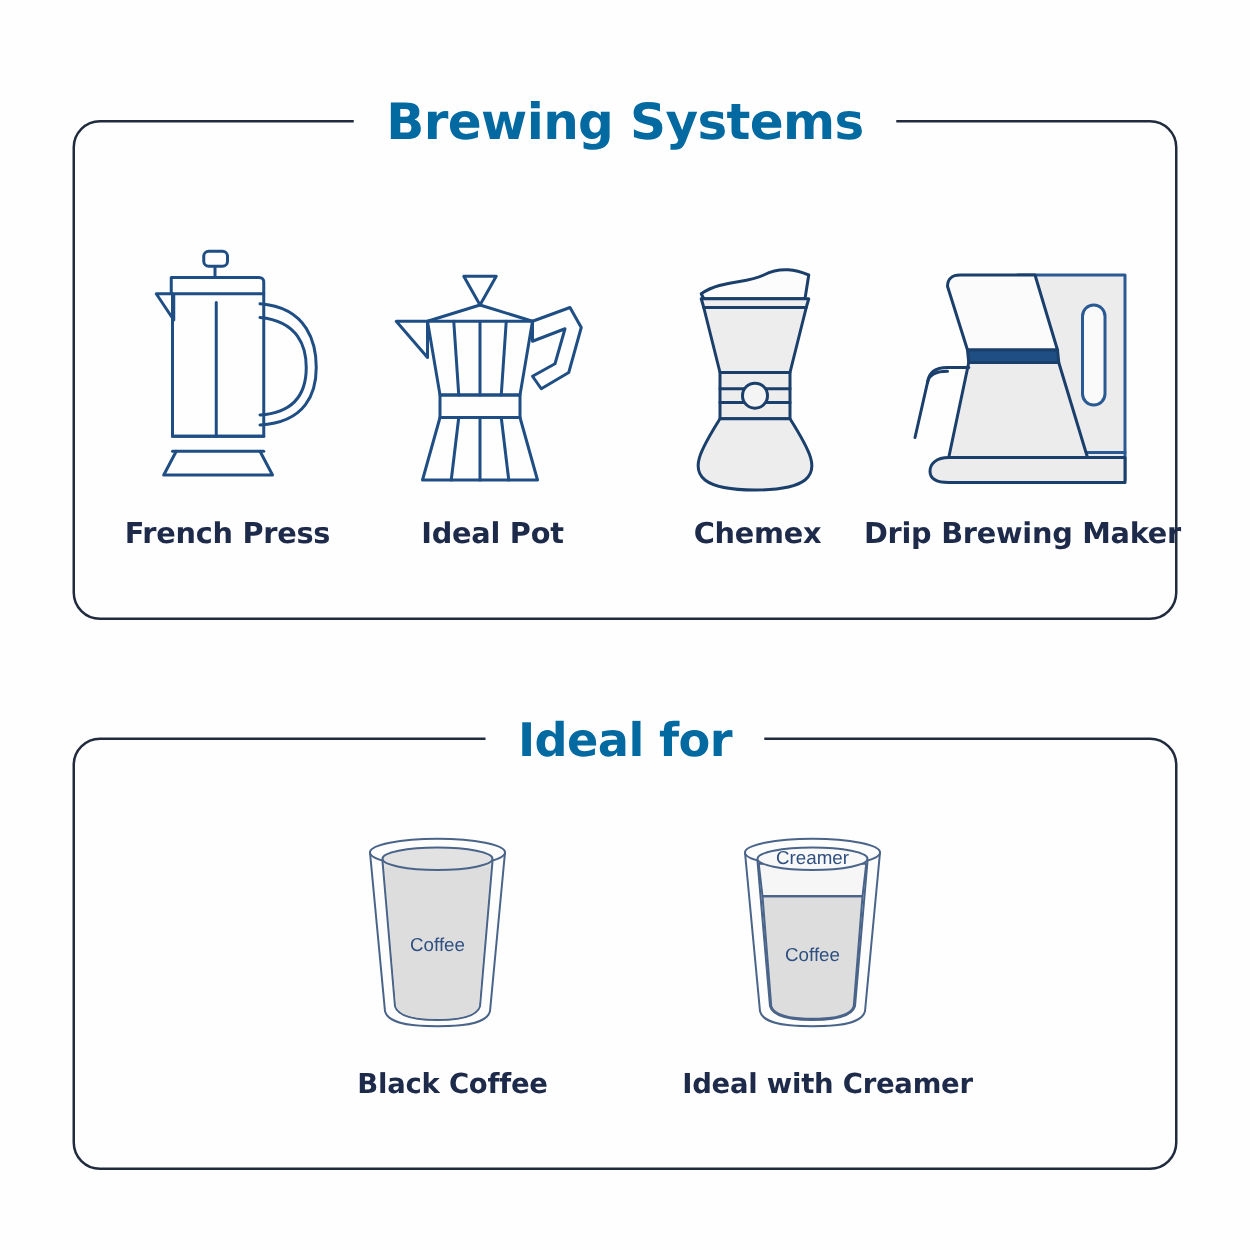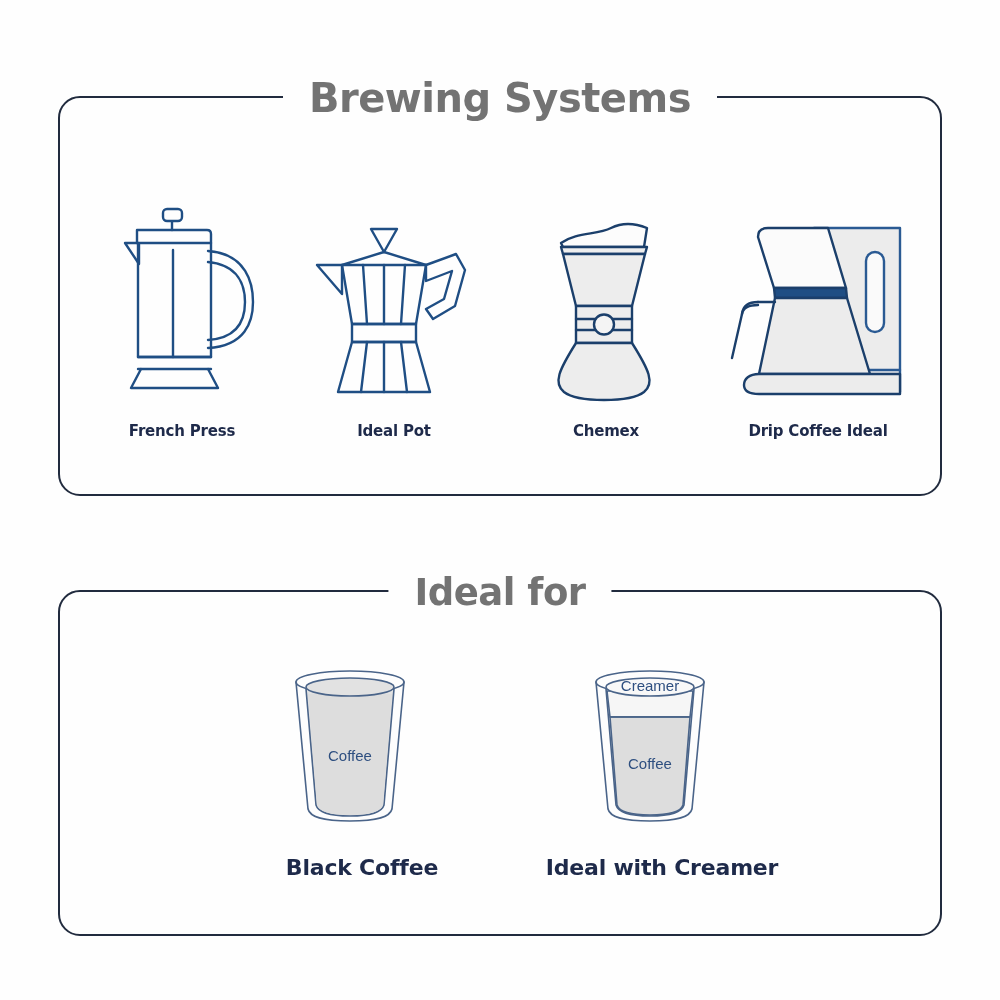--- a/index.html
+++ b/index.html
@@ -48,21 +48,21 @@
   }
 
   
   .panel-title {
     position: absolute;
     top: 0;
     left: 50%;
     transform: translate(-50%, -50%);
     background: #fefefe;
     padding: 0 26px;
-    color: #737373;
+    color: #0369a1;
     font-weight: bold;
     letter-spacing: -0.5px;
     white-space: nowrap;
     font-family: "DejaVu Sans", sans-serif;
   }
   #title-brewing {
     font-size: 40px;
     line-height: 44px;
   }
   #title-ideal {
@@ -103,21 +103,21 @@
     display: flex;
     align-items: flex-end;
     justify-content: center;
     height: 200px;
   }
   #ideal-items .item-art { height: 180px; }
 
   .item-label {
     margin-top: 20px;
     color: #1e2a4a;
-    font-size: 15px;
+    font-size: 23px;
     font-weight: bold;
     letter-spacing: -0.2px;
     text-align: center;
     white-space: nowrap;
     font-family: "DejaVu Sans", sans-serif;
   }
   #ideal-items .item-label {
     margin-top: 26px;
     font-size: 22px;
     margin-left: 24px;
@@ -250,21 +250,21 @@
 
             <path d="M40 100 C 30 100, 25 104, 24 112 L 14 156" fill="none" stroke="#1b3f6b"></path>
             <path d="M40 100 L 57 100" fill="none" stroke="#1b3f6b"></path>
             <path d="M24 112 C 25 106, 30 103, 40 103" fill="none" stroke="#1b3f6b"></path>
 
             <path d="M41 172 C 31 172, 26 177, 26 183 C 26 189, 31 192, 41 192
                      L 182 192 L 182 172 Z" fill="#ececec" stroke="#1b3f6b"></path>
           </g>
         </svg>
       </div>
-      <div class="item-label">Drip Coffee Ideal</div>
+      <div class="item-label">Drip Brewing Maker</div>
     </div>
 
   </div>
 
   <div class="panel" id="panel-ideal">
     <div class="panel-title" id="title-ideal">Ideal for</div>
   </div>
 
   <div class="items-row" id="ideal-items">
 

